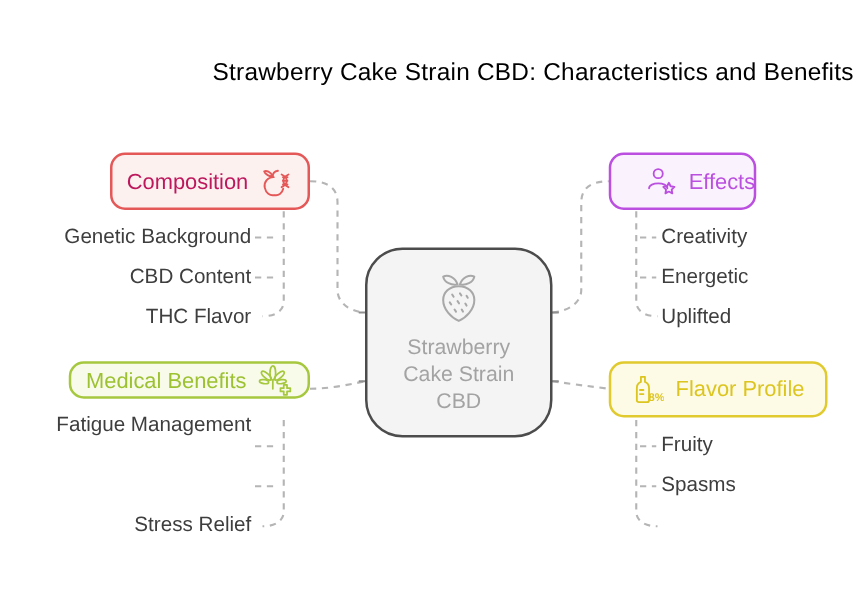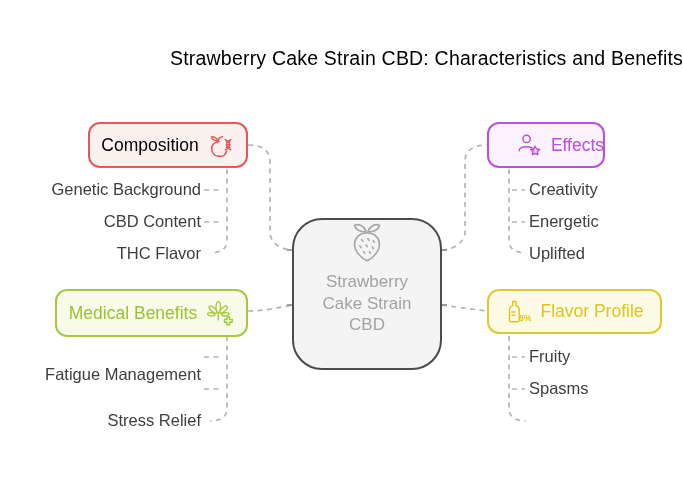--- a/index.html
+++ b/index.html
@@ -11,36 +11,36 @@
     position:absolute; top:47px; left:0; width:100%; text-align:right;
     font-size:19.5px; color:#000000; letter-spacing:.2px;
   }
   .connectors { position:absolute; left:0; top:0; }
 
   
   .node {
     position:absolute; left:292px; top:198px; width:150px; height:152px;
     box-sizing:border-box; border:2px solid #4c4c4c; border-radius:30px;
     background:#f4f4f4; display:flex; flex-direction:column;
-    align-items:center; gap:5px; z-index:2;margin-top:20px;
+    align-items:center; justify-content:center; gap:5px; z-index:2;
   }
   .node-text { text-align:center; font-size:17px; line-height:21.5px; color:#a3a3a3; }
   .node-text span { display:block; }
 
   
   .branch-box {
     position:absolute; box-sizing:border-box; display:flex; align-items:center;
     justify-content:center; gap:9px; border-width:2px; border-style:solid;
     border-radius:12px; font-size:17.5px; z-index:2; white-space:nowrap;
   }
   .box-composition { left:88px;  top:122px; width:160px; height:46px;
-    border-color:#e45858; background:#fdf1f0; color:#000000; }
+    border-color:#e45858; background:#fdf1f0; color:#be185d; }
   .box-effects     { left:487px; top:122px; width:118px; height:46px;
     border-color:#bb4fe0; background:#faf3fd; color:#bb4fe0;padding-left:28px; }
-  .box-medical     { left:55px;  top:289px; width:193px; height:48px;
+  .box-medical     { left:55px;  top:289px; width:193px; height:30px;
     border-color:#a6c83f; background:#f8fbea; color:#9cc131; }
   .box-flavor      { left:487px; top:289px; width:175px; height:45px;
     border-color:#e0ca2e; background:#fdfae5; color:#ddc520; }
 
   
   .item {
     position:absolute; font-size:16.5px; color:#3e3e3e;
     line-height:21px; white-space:nowrap; z-index:2;
   }
   .item-left  { right:482px; text-align:center; }
@@ -154,19 +154,19 @@
   </div>
 
   <div class="item item-left" style="top:179px">Genetic Background</div>
   <div class="item item-left" style="top:211px">CBD Content</div>
   <div class="item item-left" style="top:243px">THC Flavor</div>
 
   <div class="item item-right" style="top:179px">Creativity</div>
   <div class="item item-right" style="top:211px">Energetic</div>
   <div class="item item-right" style="top:243px">Uplifted</div>
 
-  <div class="item item-left" style="top:364px">Fatigue Management</div>
+  <div class="item item-left" style="top:330px">Fatigue Management</div>
   <div class="item item-left" style="top:410px">Stress Relief</div>
 
   <div class="item item-right" style="top:346px">Fruity</div>
   <div class="item item-right" style="top:378px">Spasms</div>
 
 </div>
 
 </body></html>

